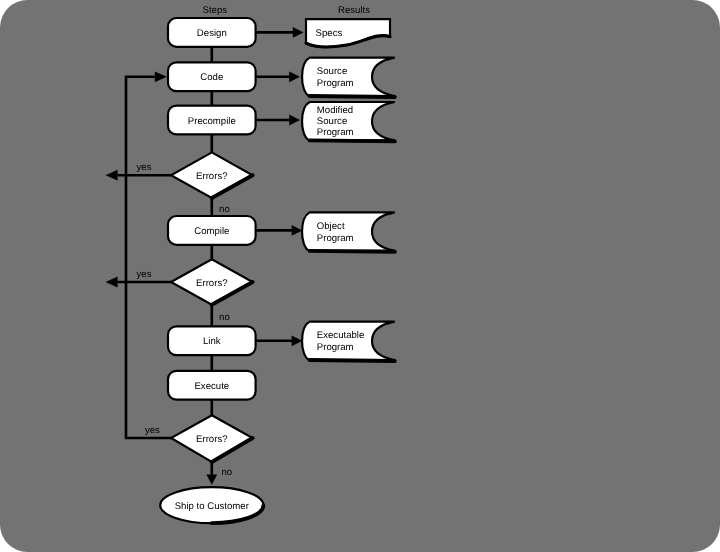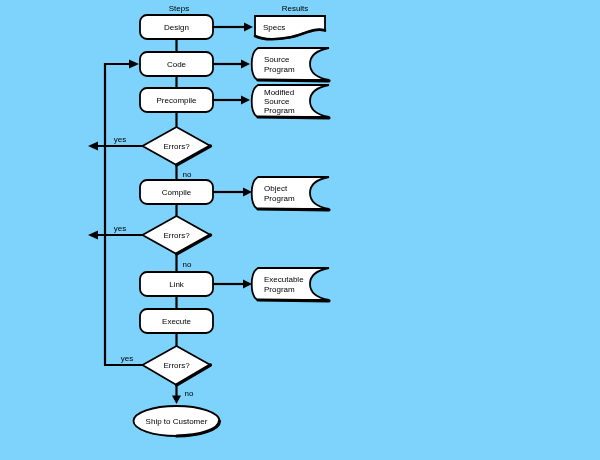--- a/index.html
+++ b/index.html
@@ -4,22 +4,23 @@
 <style>
   html, body {
     margin: 0;
     padding: 0;
     background: #ffffff;
   }
   .canvas {
     position: relative;
     width: 600px;
     height: 460px;
-    background: #7dd3fc;
+    background: #737373;
     overflow: hidden;
+    border-radius: 23px;
   }
   svg {
     display: block;
   }
   text {
     font-family: "Liberation Sans", "DejaVu Sans", sans-serif;
     font-size: 8px;
     fill: #000000;
   }
   .node-shape {

